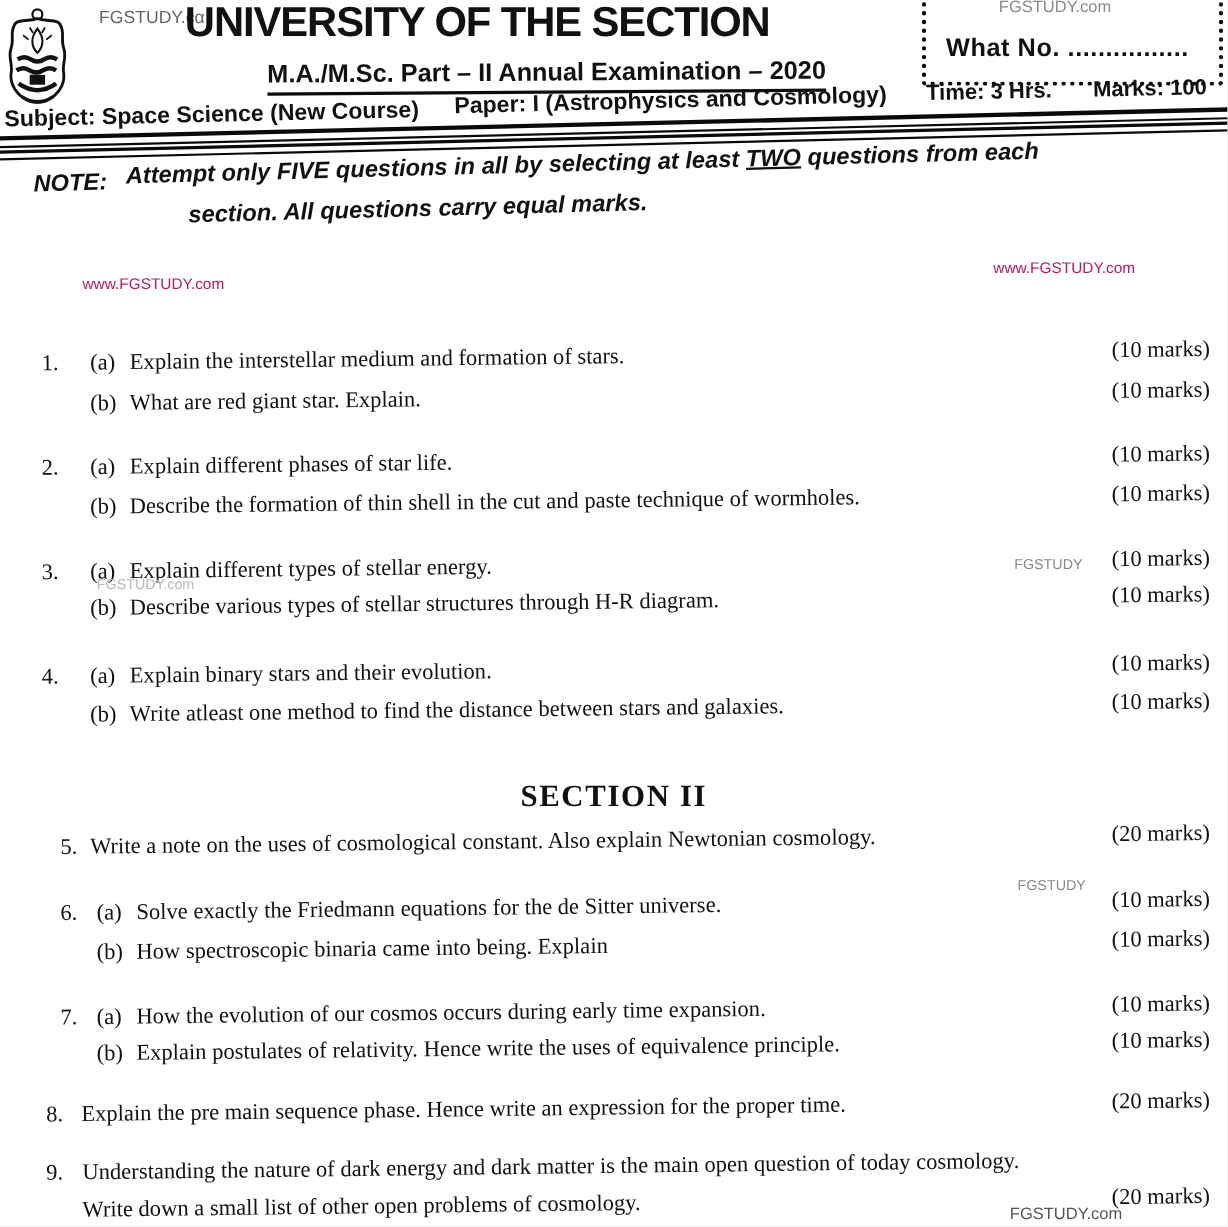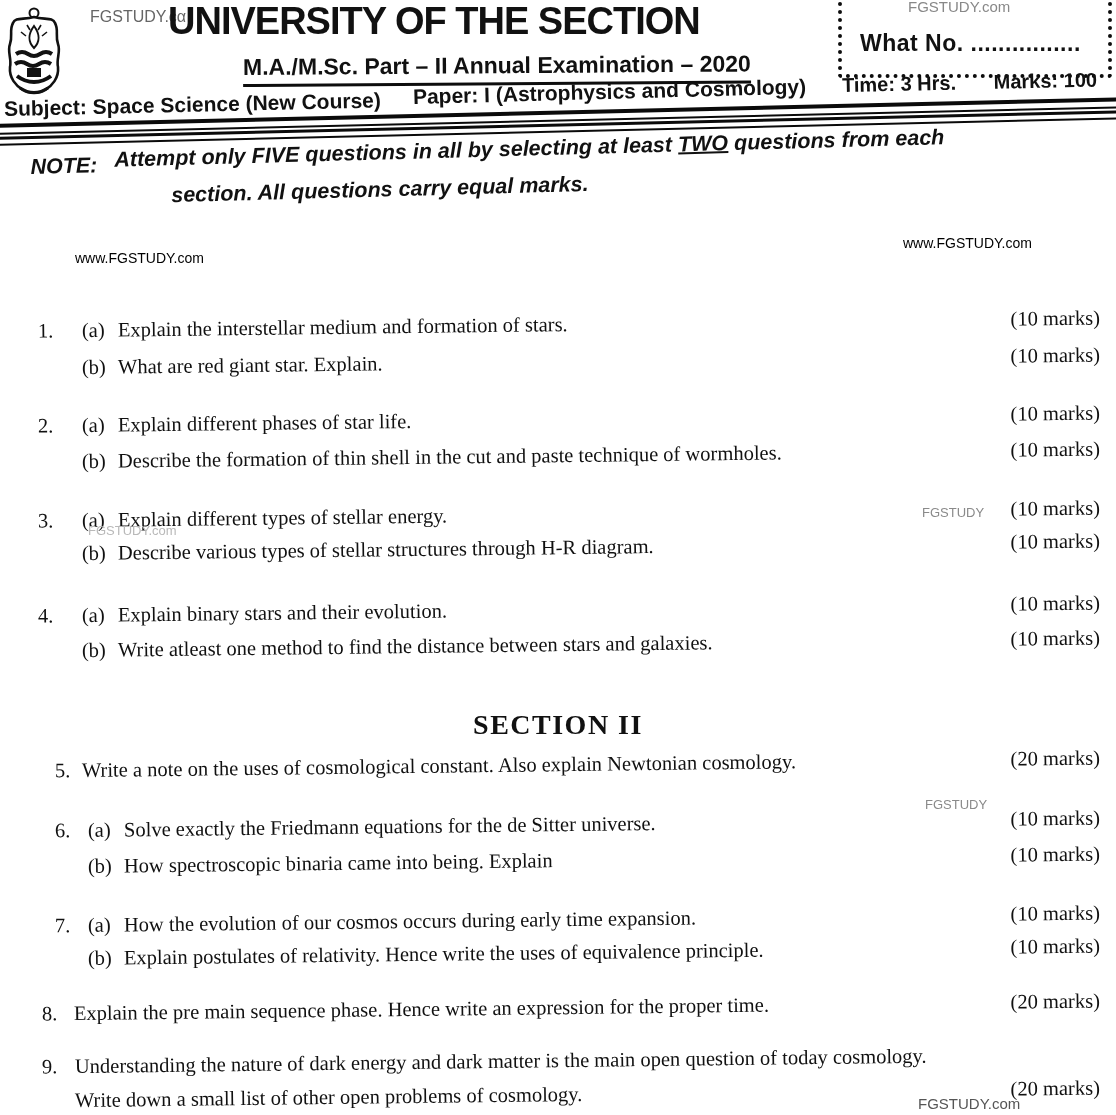--- a/index.html
+++ b/index.html
@@ -1,21 +1,21 @@
 <!DOCTYPE html>
 <html><head>
 <meta charset="utf-8">
 <style>
   html,body{margin:0;padding:0;background:#e8e8e8;}
   .page{position:relative;width:1116px;height:1115px;background:#ffffff;overflow:hidden;
         font-family:"Liberation Serif","DejaVu Serif",serif;color:#111;}
   .sans{font-family:"Liberation Sans","DejaVu Sans",sans-serif;}
 
   
-  .wm{position:absolute;color:#000000;font-family:"Liberation Sans","DejaVu Sans",sans-serif;}
+  .wm{position:absolute;color:#be185d;font-family:"Liberation Sans","DejaVu Sans",sans-serif;}
   .logo{position:absolute;left:4px;top:6px;}
   .title{position:absolute;left:168px;top:0px;font-size:38px;font-weight:800;
          letter-spacing:-1px;white-space:nowrap;}
   .examline{position:absolute;left:243px;top:54px;font-size:23px;font-weight:700;
             white-space:nowrap;border-bottom:3px solid #0d0d0d;padding-bottom:3px;
             transform:rotate(-0.4deg);transform-origin:0 50%;}
   .rollbox{position:absolute;left:838px;top:-6px;width:266px;height:76px;
            border:4px dotted #0d0d0d;border-radius:4px;}
   .rollwm{position:absolute;left:66px;top:0px;font-size:15px;color:#888;}
   .rolllabel{position:absolute;left:18px;top:32px;font-size:23px;font-weight:700;

